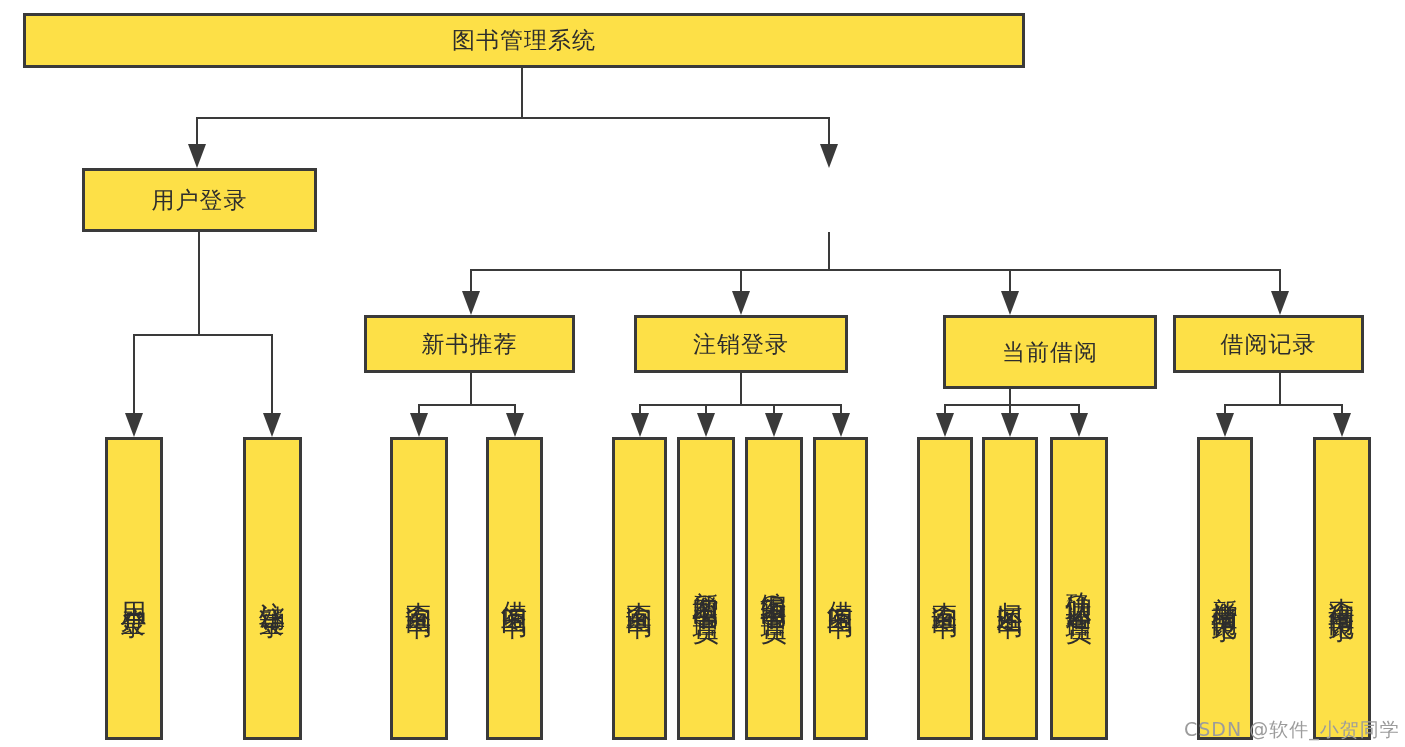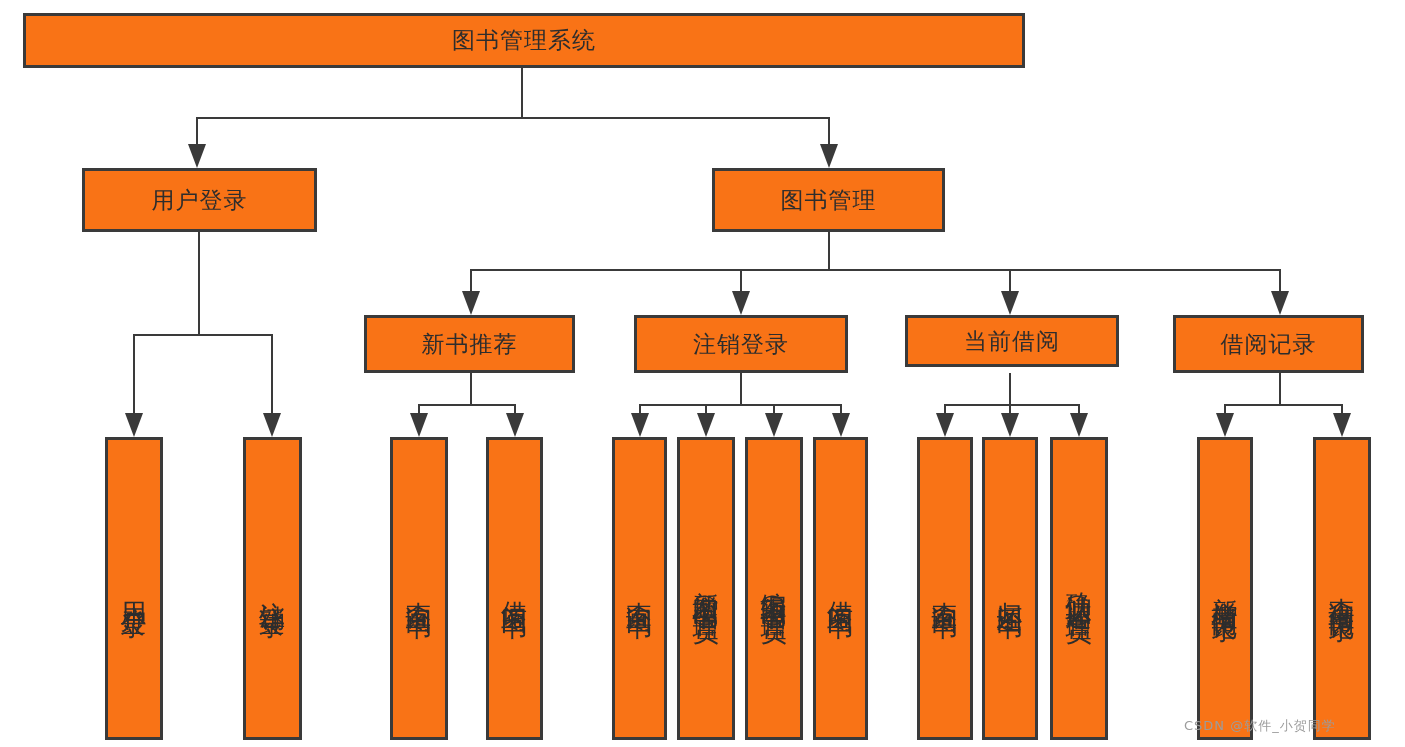--- a/index.html
+++ b/index.html
@@ -13,21 +13,21 @@
     width:1405px;
     height:747px;
     background:#ffffff;
     overflow:hidden;
     font-family:"DejaVu Sans","Liberation Sans",sans-serif;
   }
   .box{
     position:absolute;
     box-sizing:border-box;
     border:3px solid var(--line);
-    background:#f97316;
+    background:#fde047;
     display:flex;
     align-items:center;
     justify-content:center;
     color:var(--text);
     z-index:2;
   }
   .hbox{
     font-size:23px;
     letter-spacing:1px;
     white-space:nowrap;
@@ -50,21 +50,21 @@
     width:0;height:0;
     border-left:9px solid transparent;
     border-right:9px solid transparent;
     border-top:24px solid var(--line);
     z-index:1;
   }
   .watermark{
     position:absolute;
     left:1184px;
     top:717px;
-    font-size:13px;
+    font-size:19px;
     color:var(--wm);
     letter-spacing:1px;
     white-space:nowrap;
     z-index:5;
   }
 </style>
 </head>
 <body>
 
 <div class="stage">
@@ -72,21 +72,20 @@
   <div class="box hbox" style="left:23px;top:13px;width:1002px;height:55px">图书管理系统</div>
 
   <div class="vline" style="left:521px;top:68px;height:50px"></div>
   <div class="hline" style="left:196px;top:117px;width:634px"></div>
   <div class="vline" style="left:196px;top:117px;height:30px"></div>
   <div class="vline" style="left:828px;top:117px;height:30px"></div>
   <div class="arrowhead" style="left:188px;top:144px"></div>
   <div class="arrowhead" style="left:820px;top:144px"></div>
 
   <div class="box hbox" style="left:82px;top:168px;width:235px;height:64px">用户登录</div>
-  <div class="box hbox" style="left:712px;top:168px;width:233px;height:64px">图书管理</div>
 
   <div class="vline" style="left:198px;top:232px;height:103px"></div>
   <div class="hline" style="left:133px;top:334px;width:140px"></div>
   <div class="vline" style="left:133px;top:334px;height:82px"></div>
   <div class="vline" style="left:271px;top:334px;height:82px"></div>
   <div class="arrowhead" style="left:125px;top:413px"></div>
   <div class="arrowhead" style="left:263px;top:413px"></div>
 
   <div class="vline" style="left:828px;top:232px;height:38px"></div>
   <div class="hline" style="left:470px;top:269px;width:811px"></div>
@@ -94,21 +93,21 @@
   <div class="vline" style="left:740px;top:269px;height:25px"></div>
   <div class="vline" style="left:1009px;top:269px;height:25px"></div>
   <div class="vline" style="left:1279px;top:269px;height:25px"></div>
   <div class="arrowhead" style="left:462px;top:291px"></div>
   <div class="arrowhead" style="left:732px;top:291px"></div>
   <div class="arrowhead" style="left:1001px;top:291px"></div>
   <div class="arrowhead" style="left:1271px;top:291px"></div>
 
   <div class="box hbox" style="left:364px;top:315px;width:211px;height:58px">新书推荐</div>
   <div class="box hbox" style="left:634px;top:315px;width:214px;height:58px">注销登录</div>
-  <div class="box hbox" style="left:905px;top:315px;width:214px;height:52px">当前借阅</div>
+  <div class="box hbox" style="left:943px;top:315px;width:214px;height:74px">当前借阅</div>
   <div class="box hbox" style="left:1173px;top:315px;width:191px;height:58px">借阅记录</div>
 
   <div class="vline" style="left:470px;top:373px;height:32px"></div>
   <div class="hline" style="left:418px;top:404px;width:98px"></div>
   <div class="vline" style="left:418px;top:404px;height:12px"></div>
   <div class="vline" style="left:514px;top:404px;height:12px"></div>
   <div class="arrowhead" style="left:410px;top:413px"></div>
   <div class="arrowhead" style="left:506px;top:413px"></div>
 
   <div class="vline" style="left:740px;top:373px;height:32px"></div>

